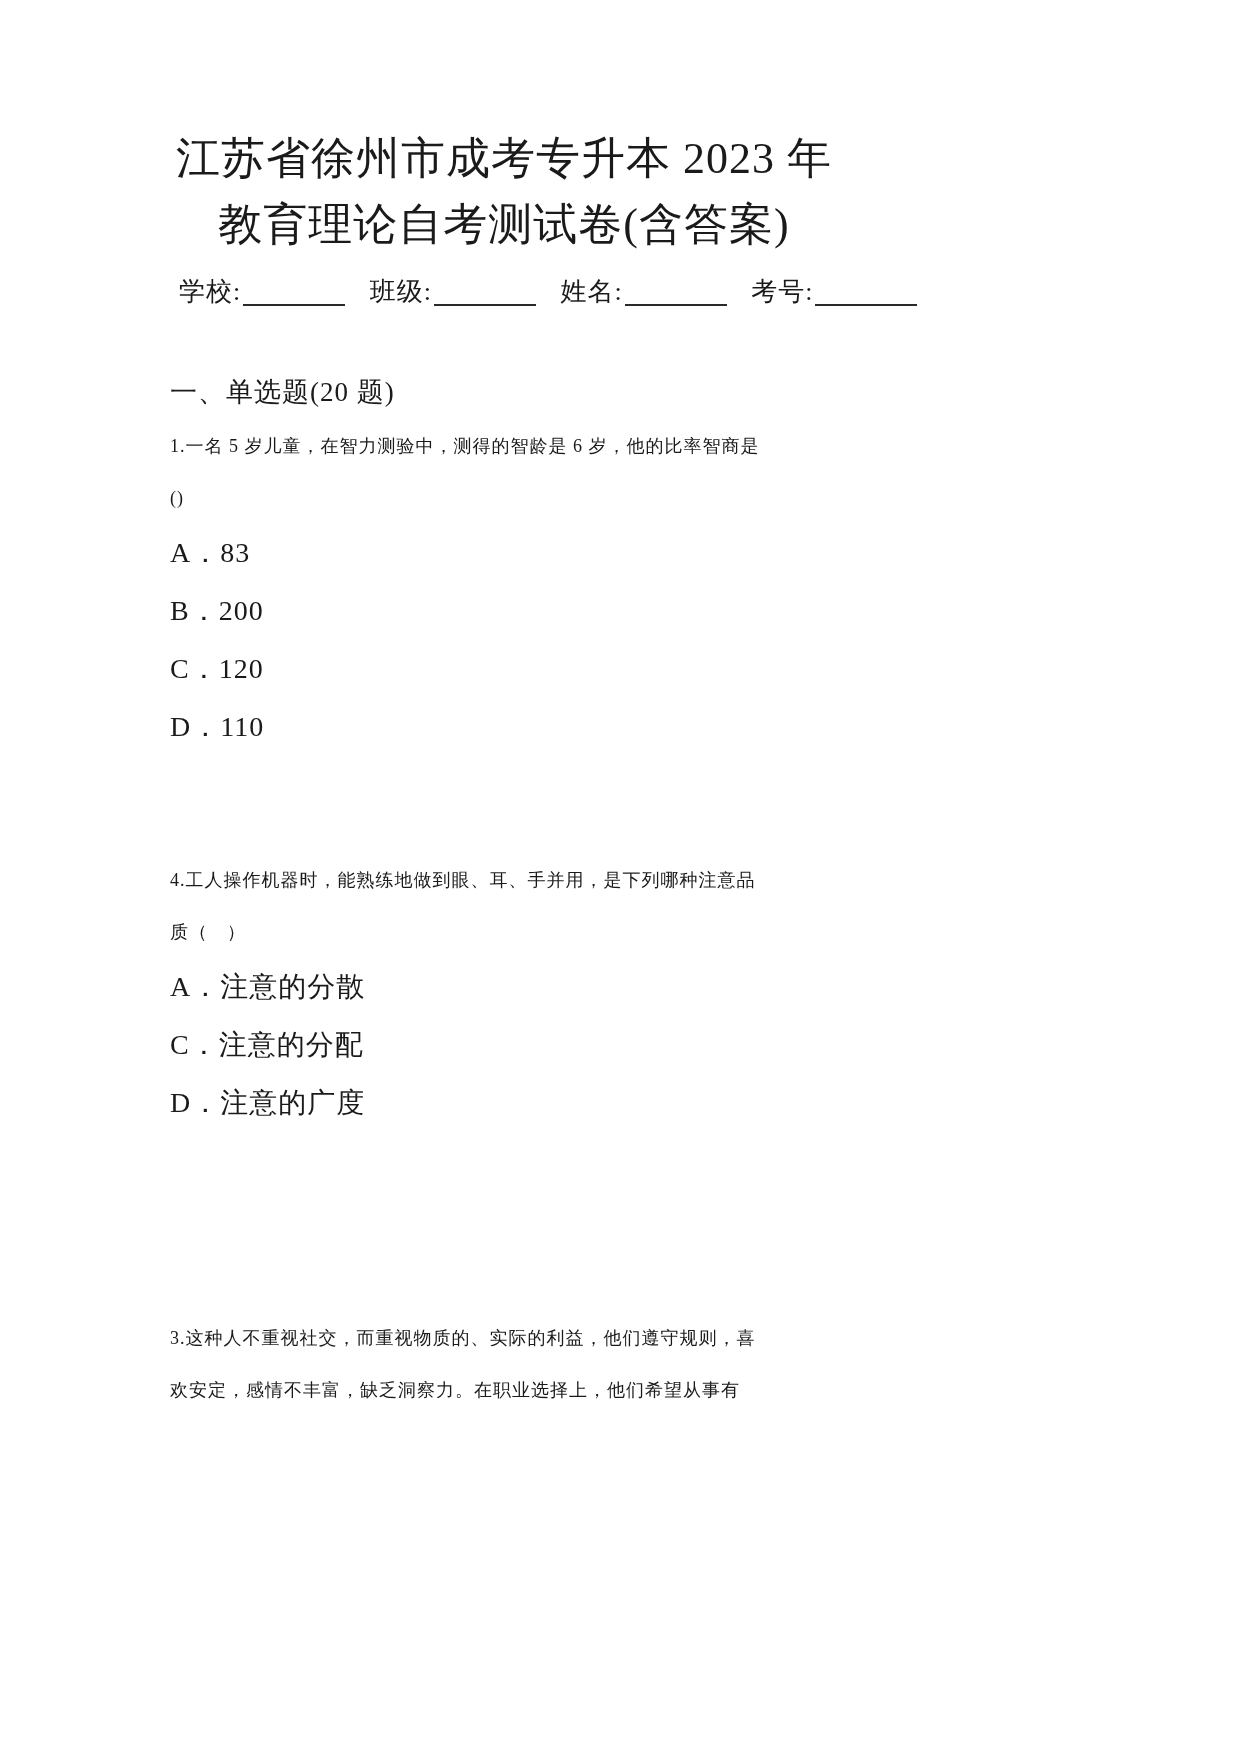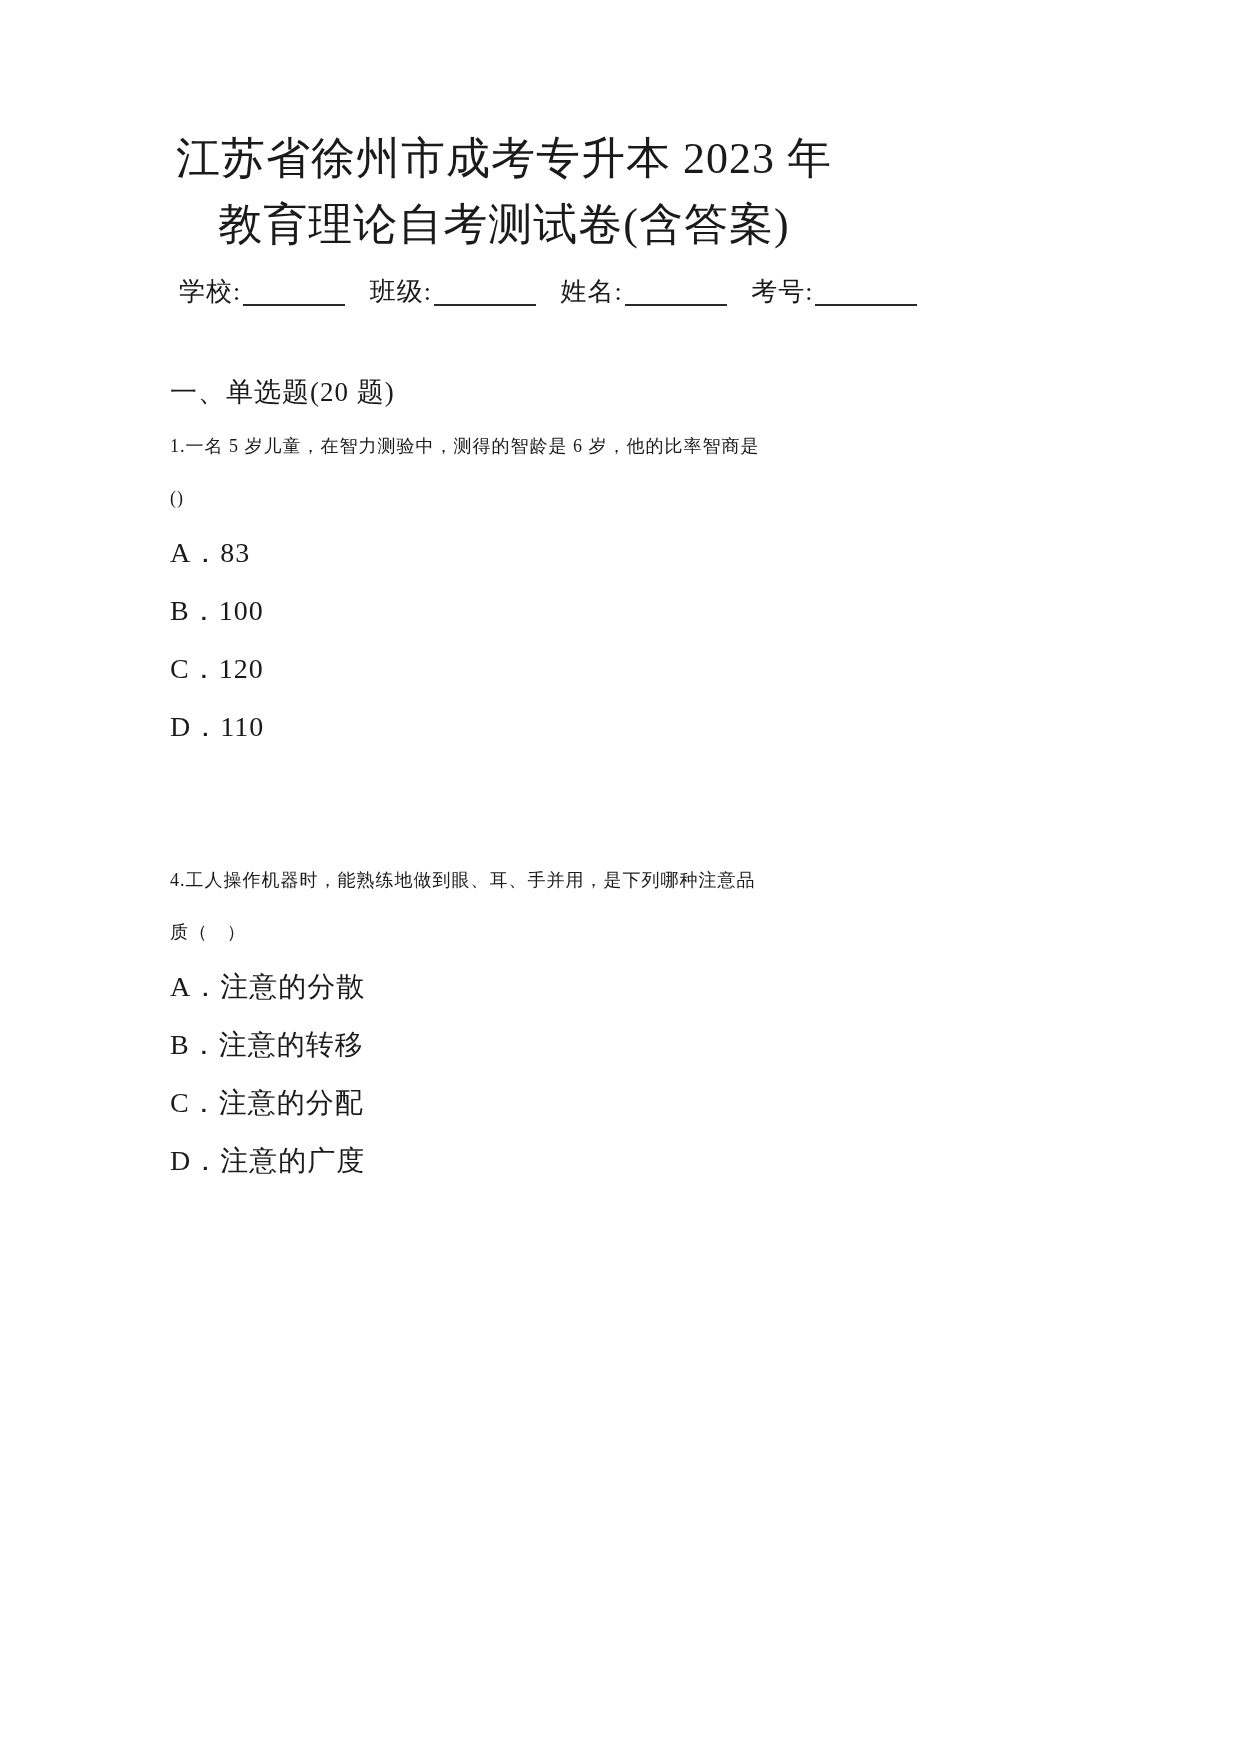--- a/index.html
+++ b/index.html
@@ -97,28 +97,31 @@
       <span class="field-label">考号:</span><span class="blank"></span>
     </span>
   </div>
 
   <div class="section-heading">一、单选题(20 题)</div>
 
   <div class="question q1">
     <div class="q-line">1.一名 5 岁儿童，在智力测验中，测得的智龄是 6 岁，他的比率智商是</div>
     <div class="q-line">()</div>
     <div class="option">A．83</div>
-    <div class="option">B．100</div>
+    <div class="option">B．200</div>
     <div class="option">C．120</div>
     <div class="option">D．110</div>
   </div>
 
   <div class="question q2">
     <div class="q-line">4.工人操作机器时，能熟练地做到眼、耳、手并用，是下列哪种注意品</div>
     <div class="q-line">质（　）</div>
     <div class="option">A．注意的分散</div>
-    <div class="option">B．注意的转移</div>
     <div class="option">C．注意的分配</div>
     <div class="option">D．注意的广度</div>
   </div>
 
+  <div class="question q3">
+    <div class="q-line">3.这种人不重视社交，而重视物质的、实际的利益，他们遵守规则，喜</div>
+    <div class="q-line">欢安定，感情不丰富，缺乏洞察力。在职业选择上，他们希望从事有</div>
+  </div>
 
 </div>
 
 </body></html>

